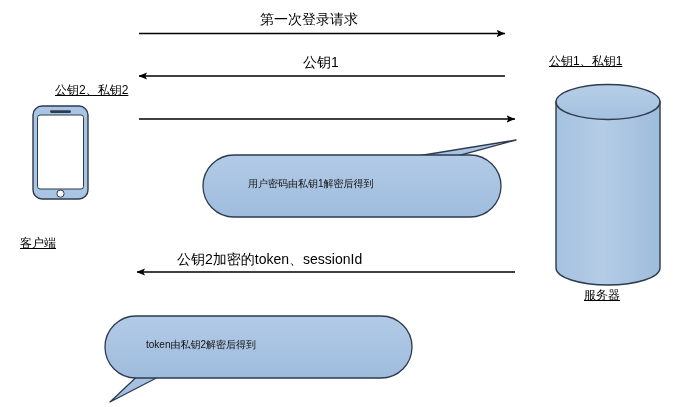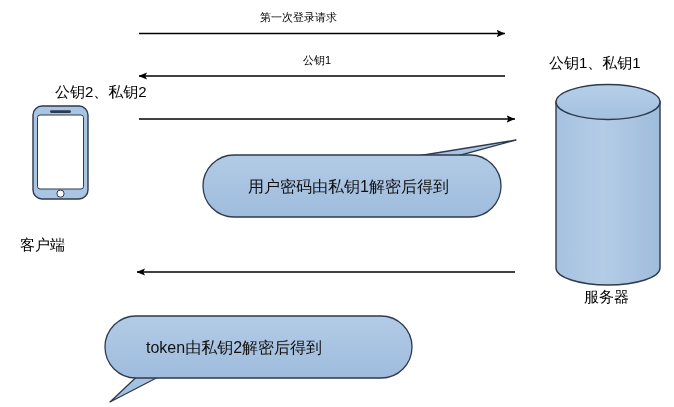--- a/index.html
+++ b/index.html
@@ -24,27 +24,28 @@
     width: 674px;
     height: 407px;
   }
   .lbl {
     position: absolute;
     color: #000000;
     white-space: nowrap;
     line-height: 1;
   }
   .lbl-device {
-    font-size: 15px;
+    font-size: 12px;
+    text-decoration: underline;
   }
   .lbl-msg {
-    font-size: 11px;
+    font-size: 14px;
   }
   .lbl-callout {
-    font-size: 16px;
+    font-size: 10px;
     color: #111111;
   }
 </style>
 </head>
 <body>
 
 <div id="canvas">
 
   <svg class="layer" viewBox="0 0 674 407" xmlns="http://www.w3.org/2000/svg">
     <defs>
@@ -106,18 +107,19 @@
 
   <div class="lbl lbl-device" style="left:549px; top:55px;">公钥1、私钥1</div>
 
   <div class="lbl lbl-device" style="left:584px; top:289px;">服务器</div>
 
   <div class="lbl lbl-msg" style="left:260px; top:12px;">第一次登录请求</div>
 
   <div class="lbl lbl-msg" style="left:303px; top:55px;">公钥1</div>
 
 
+  <div class="lbl lbl-msg" style="left:177px; top:252px;">公钥2加密的token、sessionId</div>
 
   <div class="lbl lbl-callout" style="left:248px; top:179px;">用户密码由私钥1解密后得到</div>
 
   <div class="lbl lbl-callout" style="left:146px; top:340px;">token由私钥2解密后得到</div>
 
 </div>
 
 </body></html>

